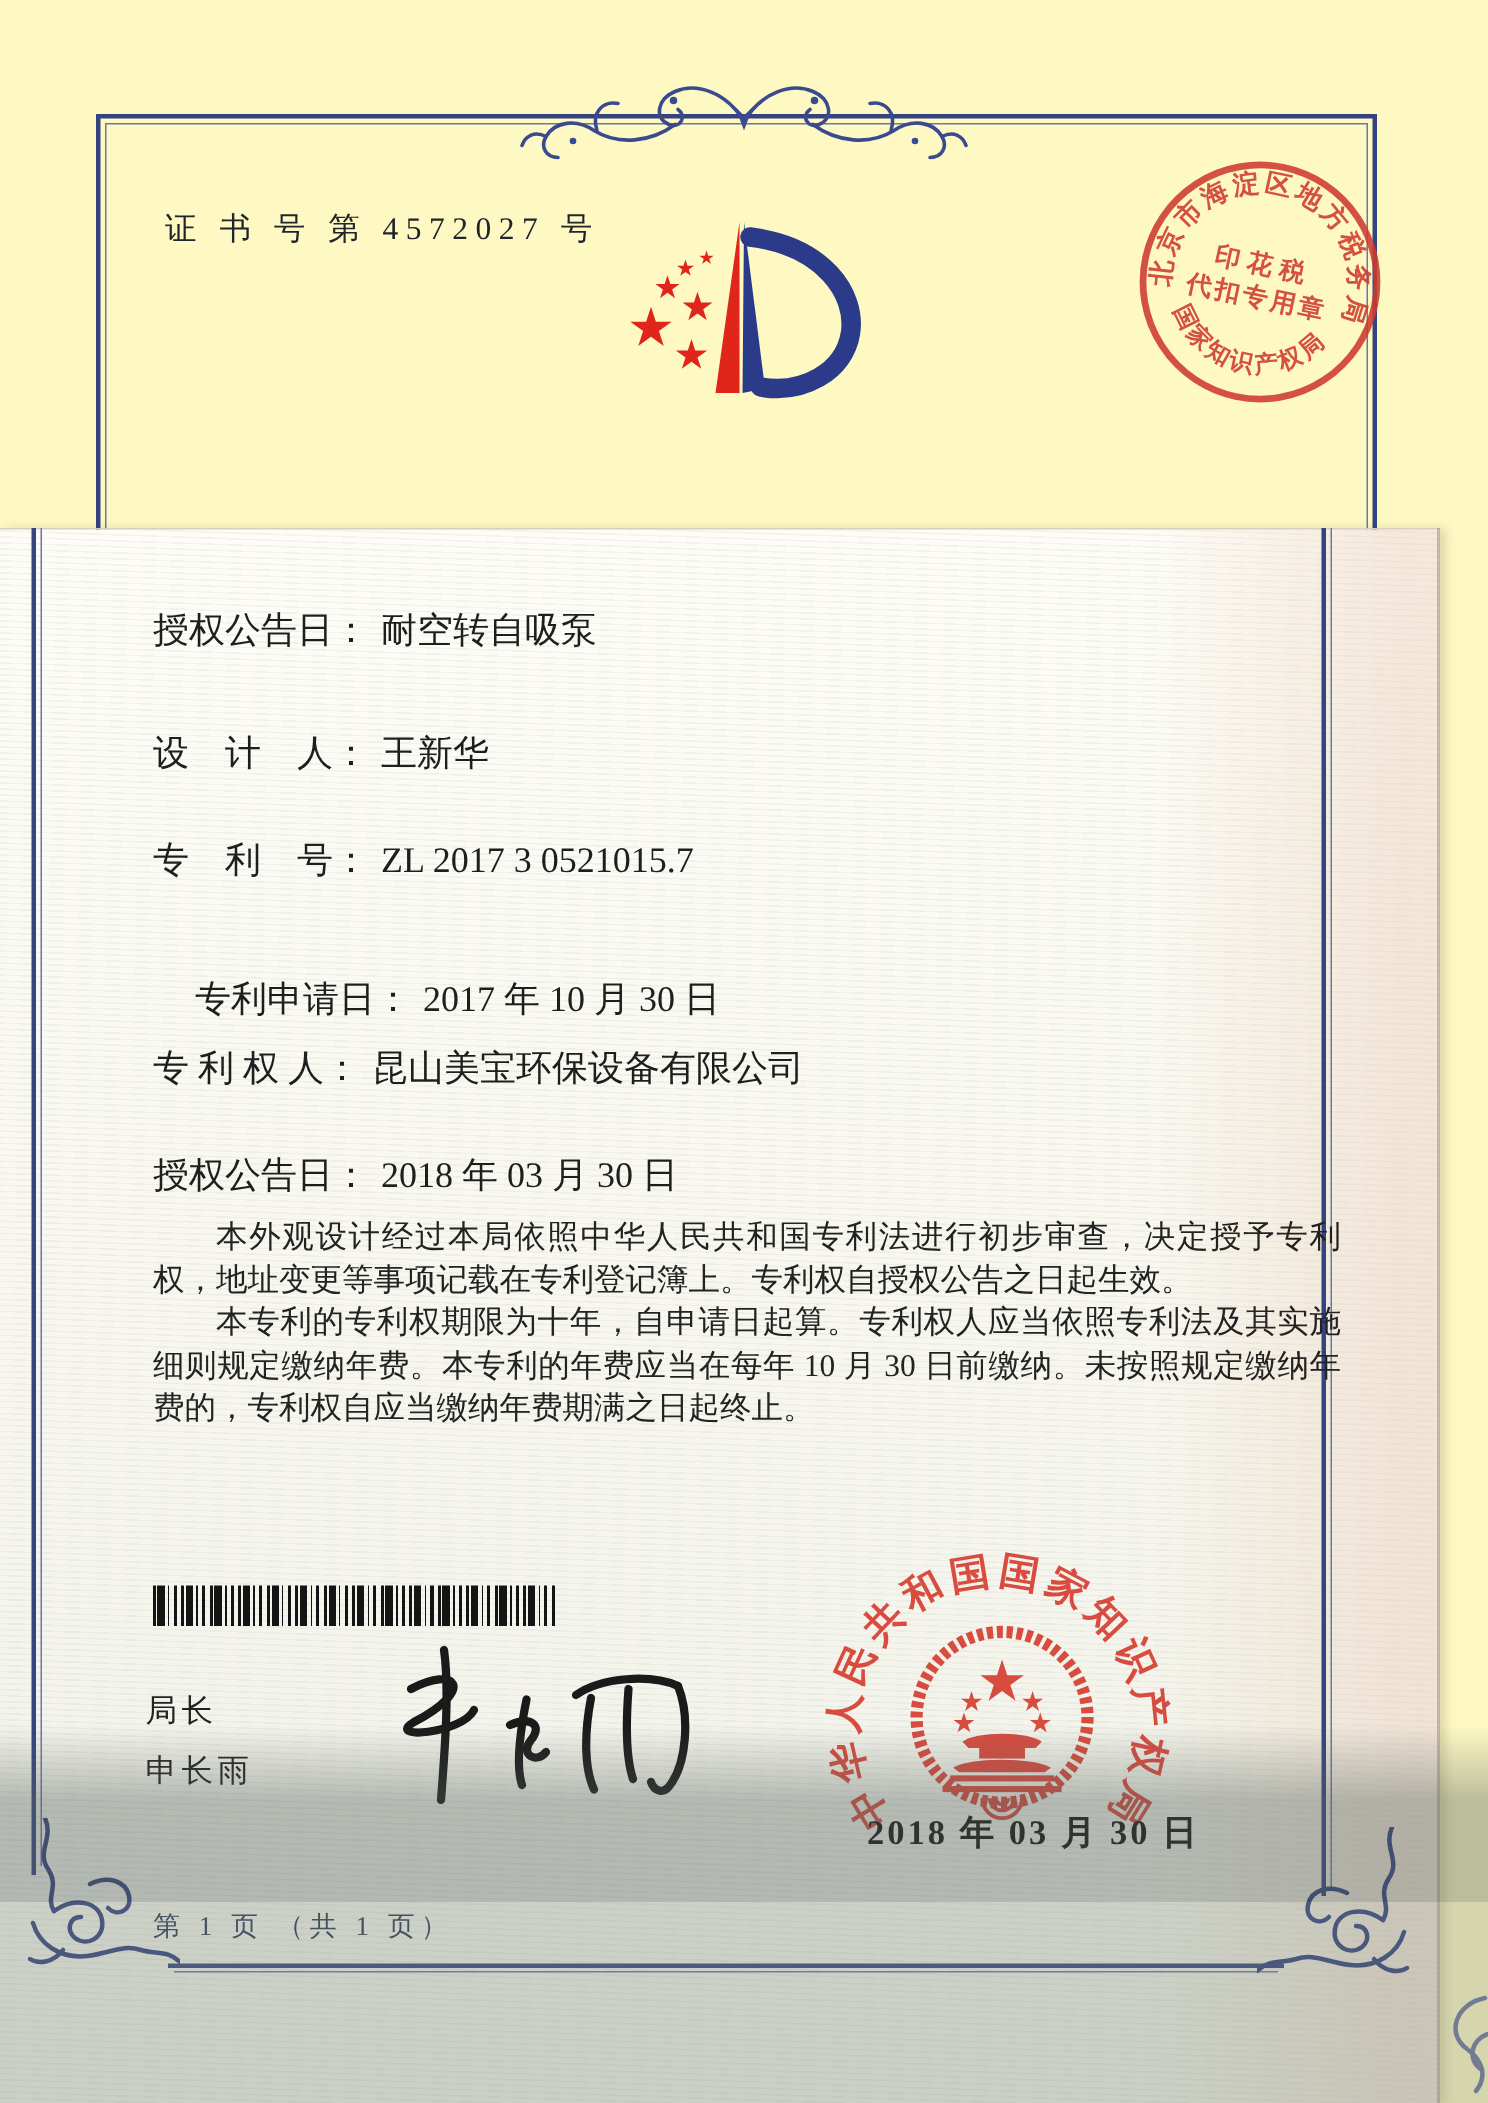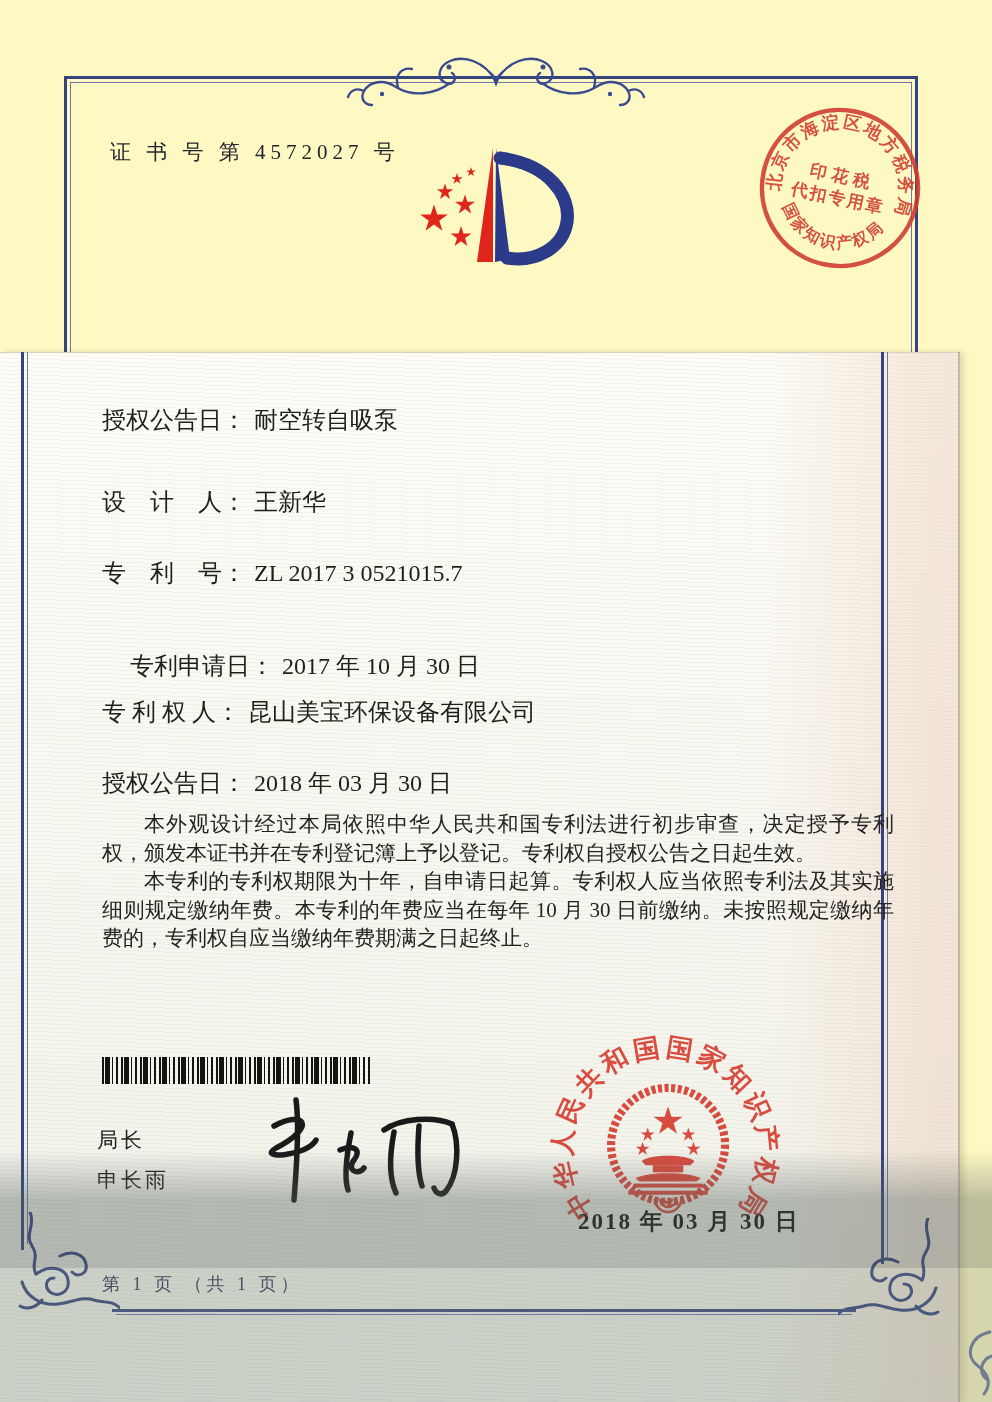--- a/index.html
+++ b/index.html
@@ -161,21 +161,21 @@
     <span>专利申请日：</span><span class="val">2017 年 10 月 30 日</span>
   </div>
   <div class="abs field" style="top:696px;">
     <span>专 利 权 人：</span><span class="val">昆山美宝环保设备有限公司</span>
   </div>
   <div class="abs field" style="top:767px;">
     <span>授权公告日：</span><span class="val">2018 年 03 月 30 日</span>
   </div>
 
   <div class="abs paragraphs">
-    <p>本外观设计经过本局依照中华人民共和国专利法进行初步审查，决定授予专利权，颁发本证书并在专利登记簿上予以登记。专利权自授权公告之日起生效。</p>
+    <p>本外观设计经过本局依照中华人民共和国专利法进行初步审查，决定授予专利权，地址变更等事项记载在专利登记簿上。专利权自授权公告之日起生效。</p>
     <p>本专利的专利权期限为十年，自申请日起算。专利权人应当依照专利法及其实施细则规定缴纳年费。本专利的年费应当在每年 10 月 30 日前缴纳。未按照规定缴纳年费的，专利权自应当缴纳年费期满之日起终止。</p>
   </div>
 
   <div class="abs barcode"></div>
 
   <div class="abs signer" style="top:1126px;">局长</div>
   <div class="abs signer" style="top:1166px;">申长雨</div>
 
   <svg class="abs signature" viewBox="0 0 225 125">
     <g stroke="#1a1a1a" stroke-width="5.5" fill="none" stroke-linecap="round">

